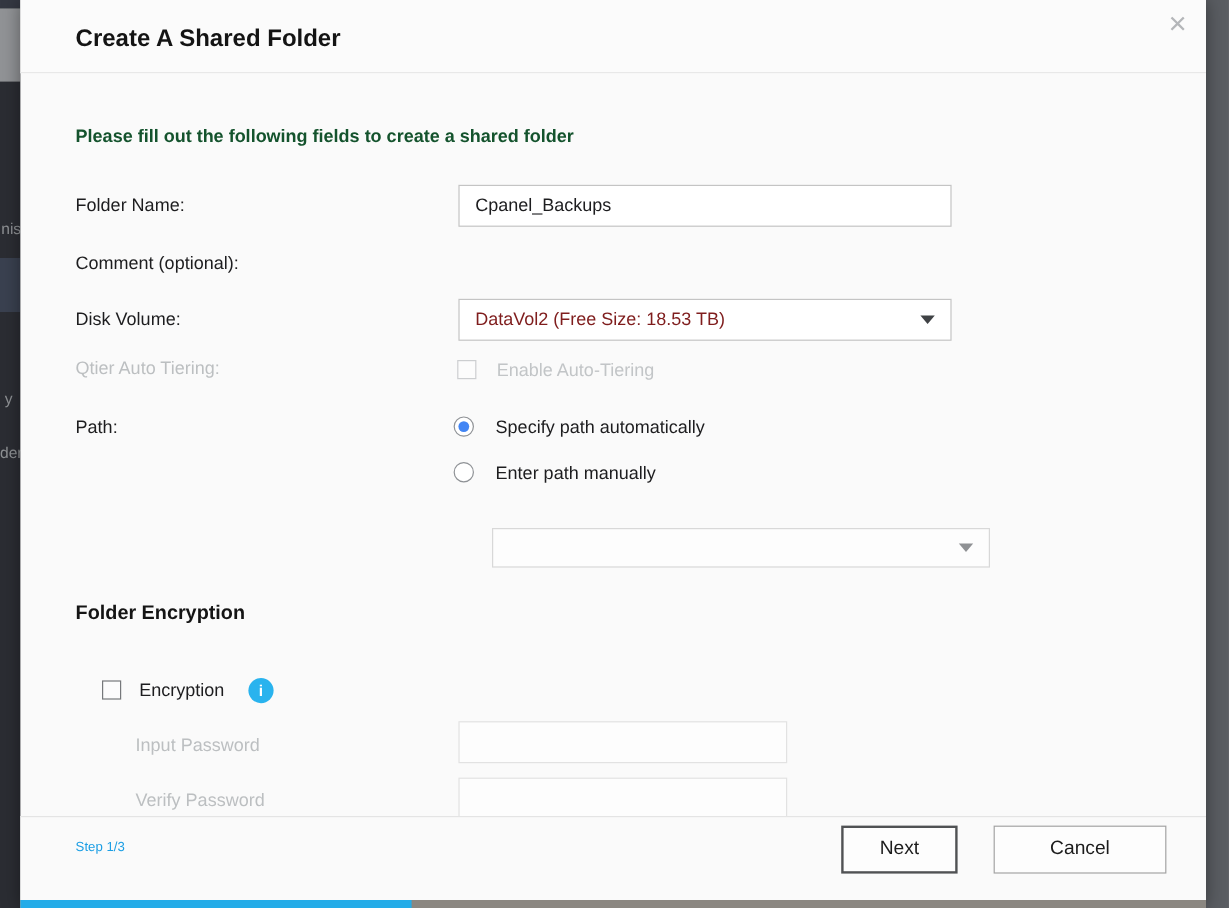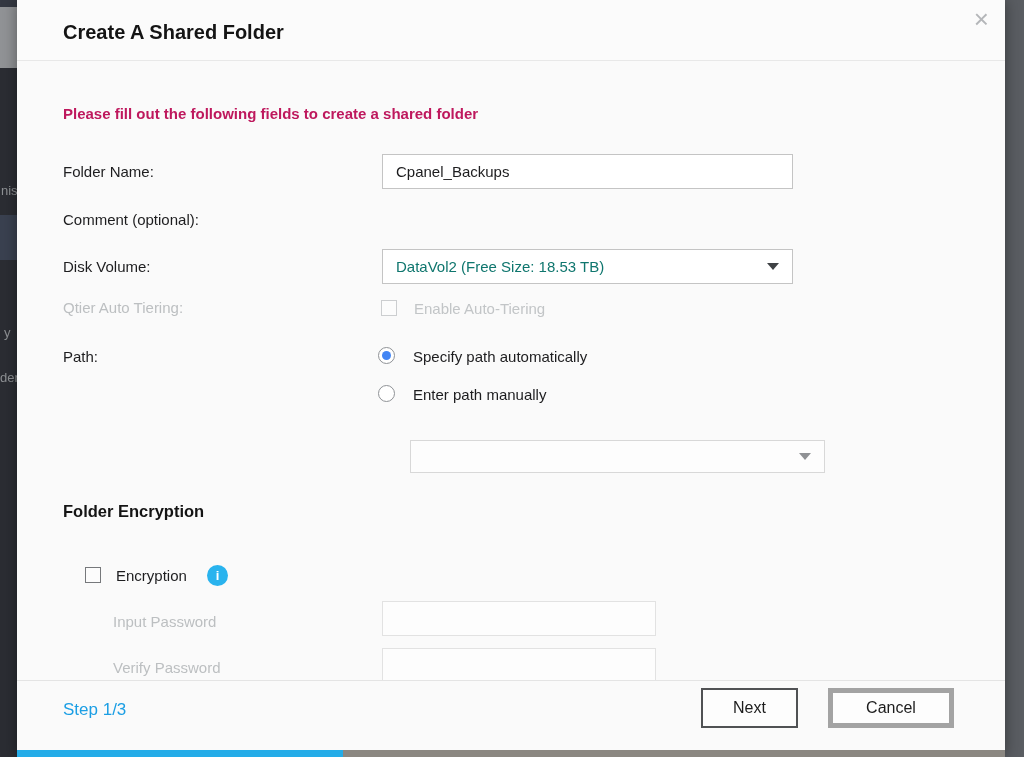--- a/index.html
+++ b/index.html
@@ -38,32 +38,32 @@
   
   .modal { position:absolute; left:17px; top:0; width:988px; height:757px;
     background:#fafafa; z-index:2; box-shadow:0 0 14px rgba(0,0,0,.4); }
 
   .modal-header { position:absolute; left:0; top:0; width:988px; height:61px;
     background:#fbfbfb; border-bottom:1px solid #e8e8e8; }
   .modal-title { position:absolute; left:46px; top:21px; font-size:20px; font-weight:700; color:#141414; }
   .close-x { position:absolute; right:16px; top:6px; font-size:26px; font-weight:400;
     color:#b4b6b9; cursor:pointer; line-height:26px; }
 
-  .dlg-heading { position:absolute; left:46px; top:105px; font-size:15px; font-weight:700; color:#be185d;text-align:right; }
+  .dlg-heading { position:absolute; left:46px; top:105px; font-size:15px; font-weight:700; color:#14532d;text-align:right; }
 
   .form-label { position:absolute; left:46px; font-size:15px; color:#1d1d1f; }
   .form-label.disabled { color:#bcbfc1; }
 
   .text-input { position:absolute; left:365px; width:411px; height:35px;
     border:1px solid #c4c4c4; background:#ffffff; font-family:"Liberation Sans",sans-serif;
     font-size:15px; color:#1d1d1f; padding:0 13px; outline:none; }
 
   .selectbox { position:absolute; left:365px; width:411px; height:35px;
     border:1px solid #c4c4c4; background:#ffffff; display:flex; align-items:center;
-    justify-content:space-between; padding:0 13px; font-size:15px; color:#0f766e; cursor:pointer; }
+    justify-content:space-between; padding:0 13px; font-size:15px; color:#7f1d1d; cursor:pointer; }
   .selectbox .arrow { width:0; height:0; border-left:6px solid transparent;
     border-right:6px solid transparent; border-top:7px solid #3f4245; }
   .selectbox.empty { left:393px; width:415px; height:33px; border:1px solid #d8d8d8; background:#fdfdfd; }
   .selectbox.empty .arrow { border-top-color:#8f9194; }
 
   .checkbox { position:absolute; width:16px; height:16px; border:1px solid #76787b; background:#fcfcfc; }
   .checkbox.disabled { border-color:#ccced0; }
   .chk-label { position:absolute; font-size:15px; color:#1d1d1f; }
   .chk-label.disabled { color:#c2c5c7; }
 
@@ -77,25 +77,25 @@
 
   .info-icon { position:absolute; width:21px; height:21px; border-radius:50%;
     background:#29b3ee; color:#ffffff; font-size:13px; font-weight:700;
     display:flex; align-items:center; justify-content:center; cursor:pointer; }
 
   .pwd-input { position:absolute; left:365px; width:274px; height:35px;
     border:1px solid #e2e2e2; background:#fdfdfd; outline:none; }
 
   .modal-footer { position:absolute; left:0; top:680px; width:988px; height:70px;
     background:#fafafa; border-top:1px solid #e4e4e4; z-index:3; }
-  .step-label { position:absolute; left:46px; top:19px; font-size:17px; color:#1b9ee4; }
+  .step-label { position:absolute; left:46px; top:19px; font-size:11px; color:#1b9ee4; }
   .btn { position:absolute; top:7px; height:40px; background:#fdfdfd; font-family:"Liberation Sans",sans-serif;
     font-size:16px; color:#1c1c1c; cursor:pointer; }
   .btn-next { left:684px; width:97px; border:2px solid #505254; }
-  .btn-cancel { left:811px; width:126px; border:5px solid #a3a3a3; }
+  .btn-cancel { left:811px; width:144px; border:1px solid #a3a3a3; }
 
   .progress { position:absolute; left:0; top:750px; width:988px; height:7px; background:#8b8781; z-index:4; }
   .progress .fill { height:7px; background:#24ace8; }
 </style>
 </head>
 <body>
 
 <div class="stage">
 
   <div class="bg-left">

